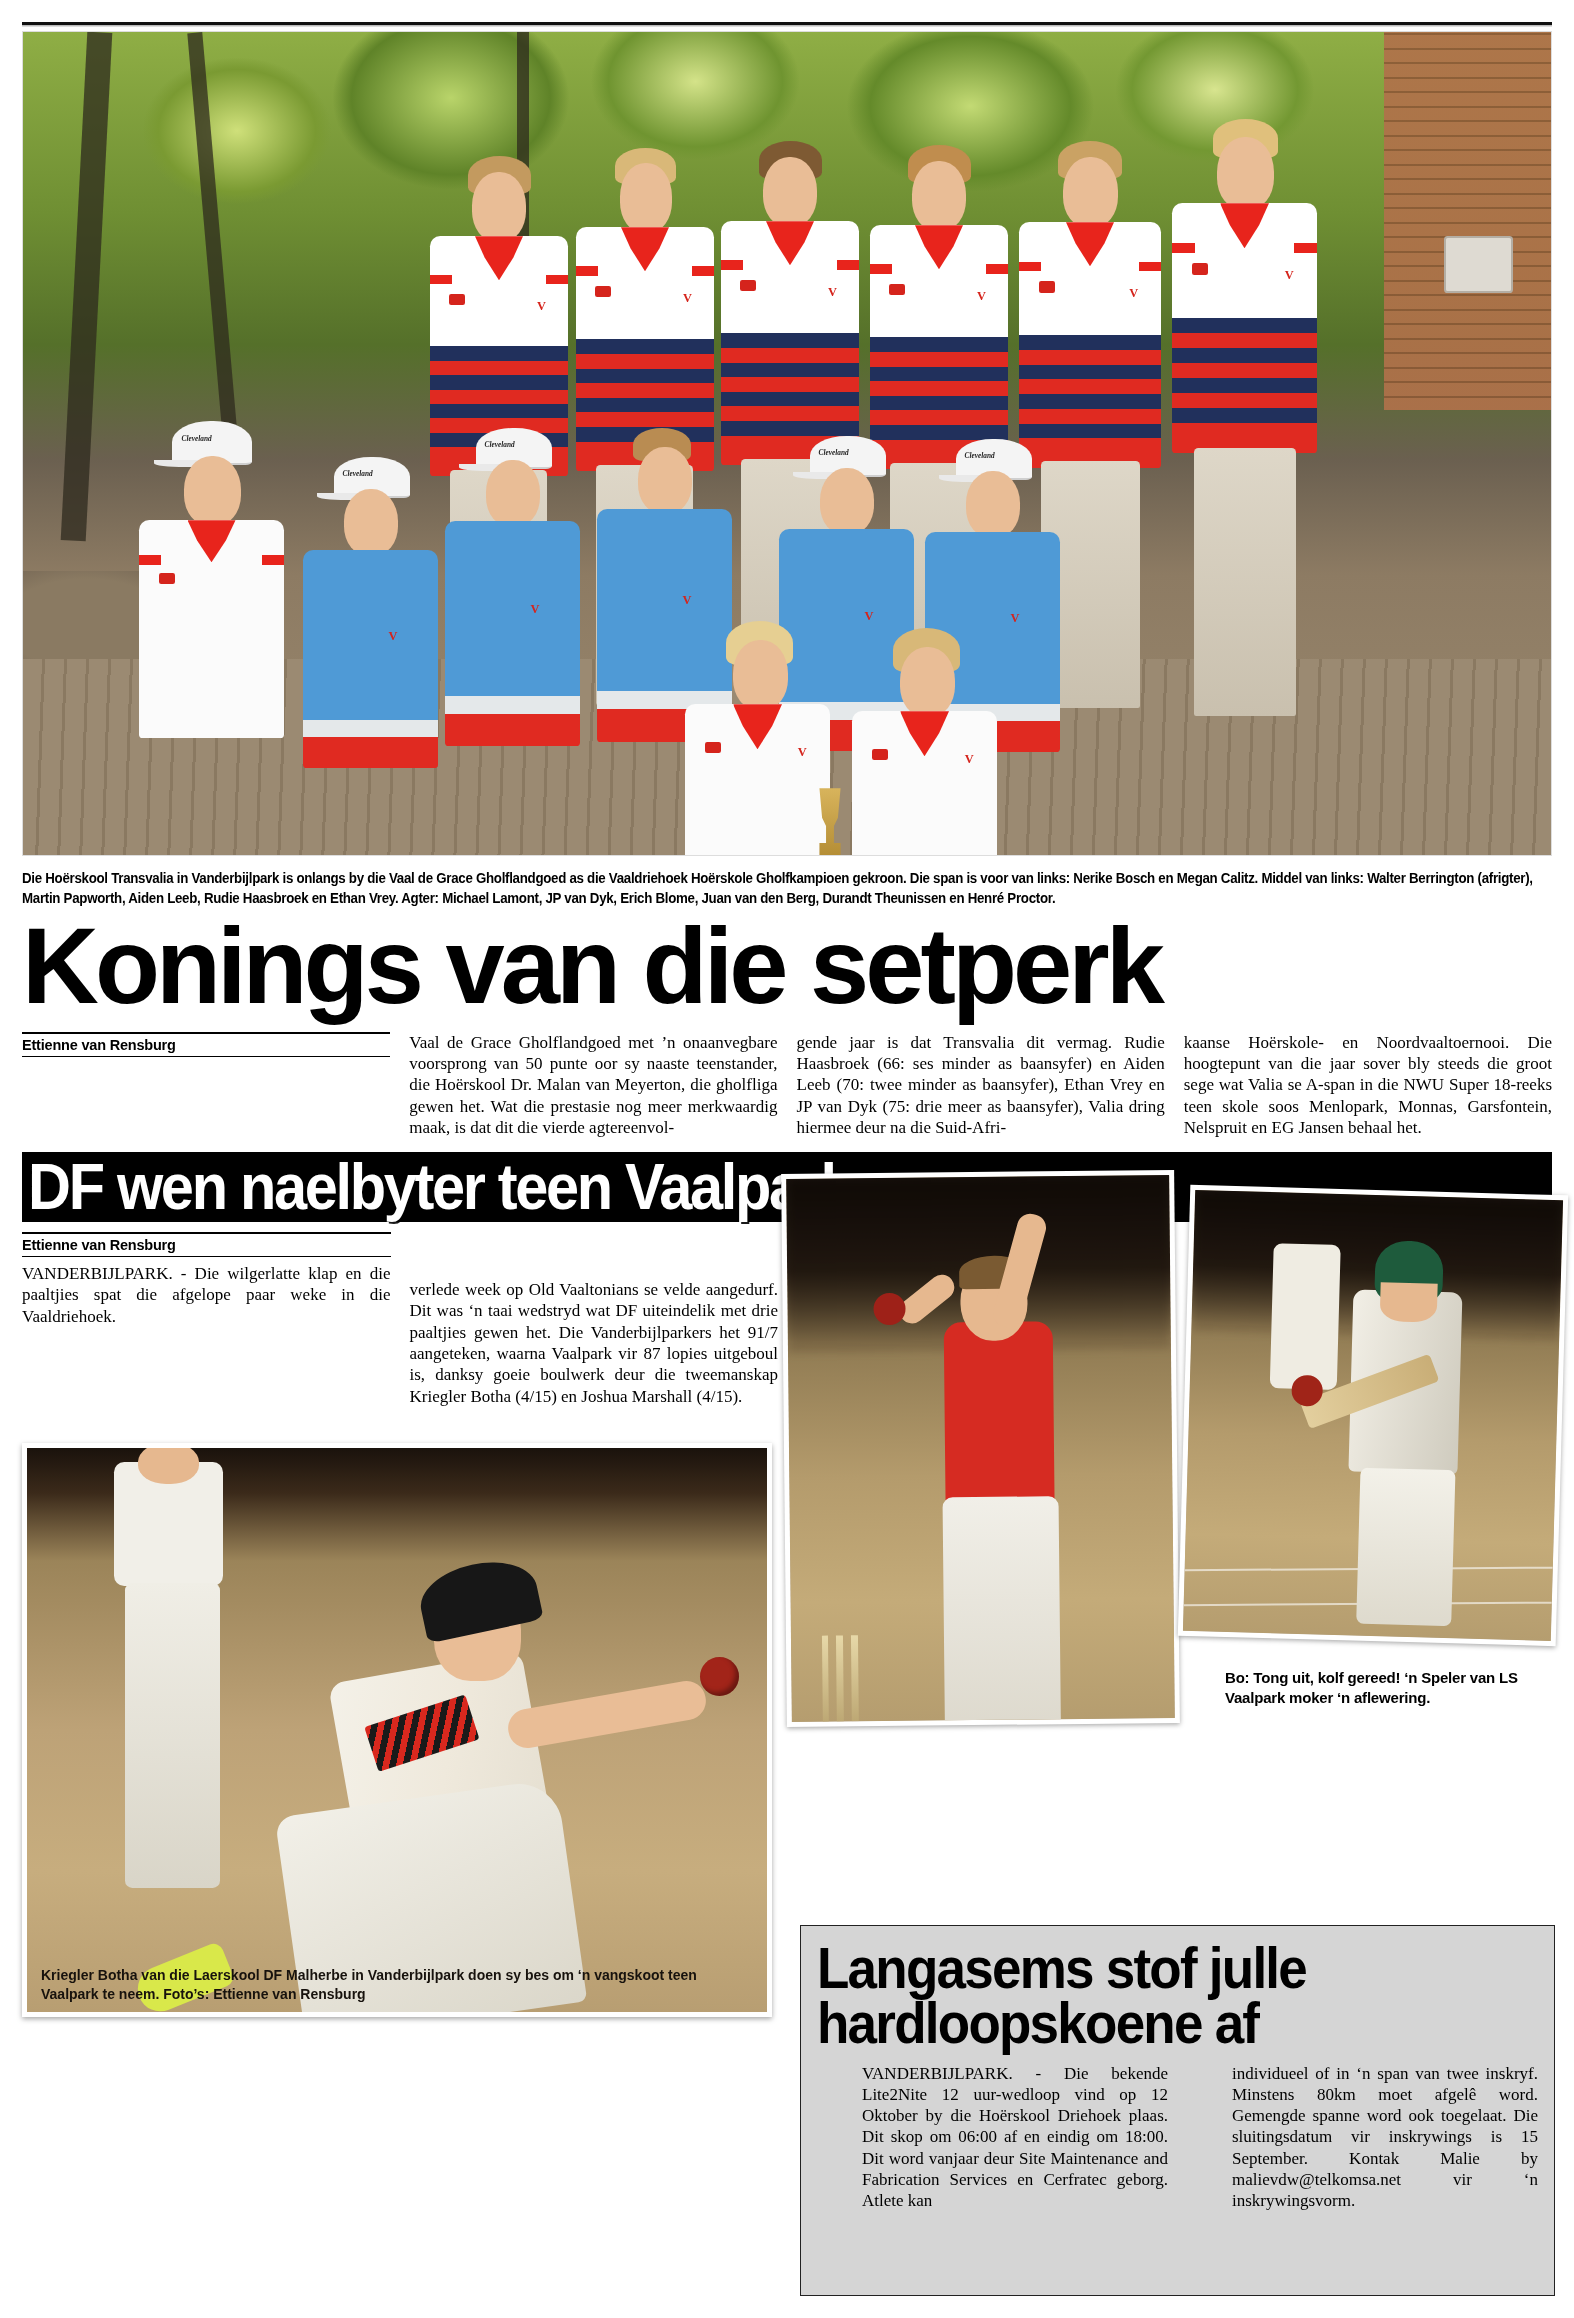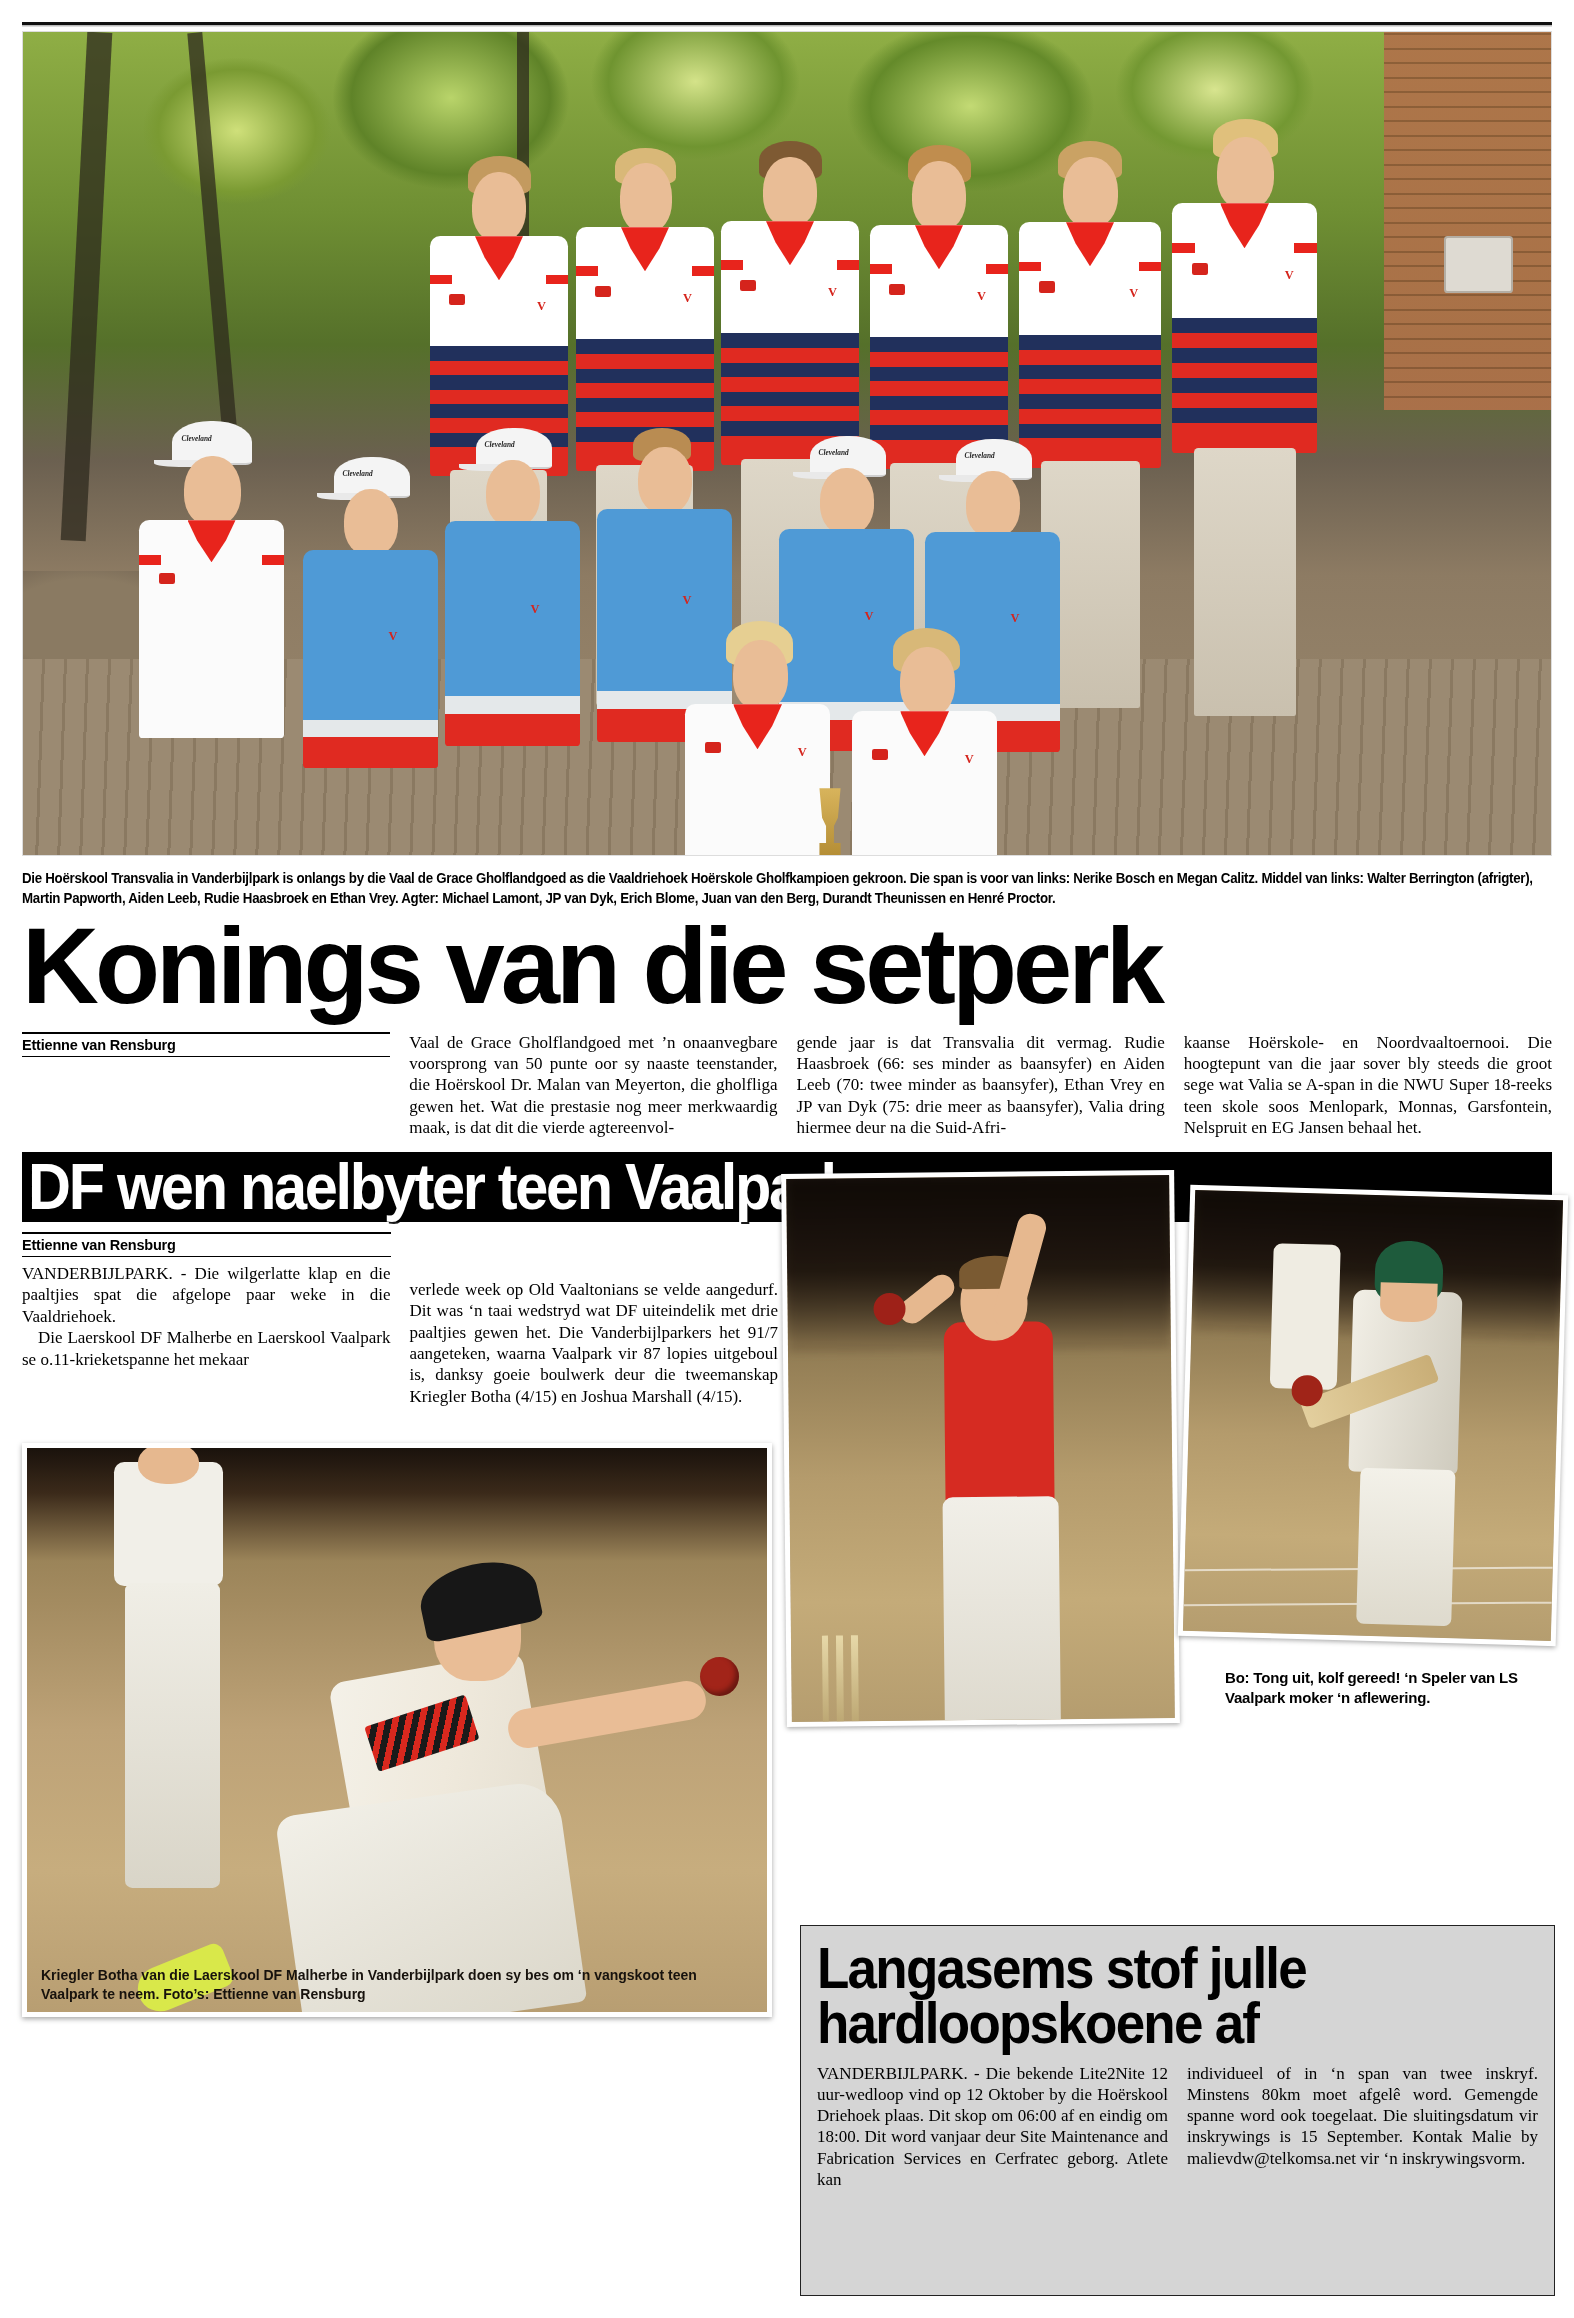--- a/index.html
+++ b/index.html
@@ -140,21 +140,21 @@
   .cr-lines { position:absolute; left:0; right:0; bottom:10%; height:2.2px; background:rgba(255,255,255,.6); transform:rotate(-2deg); }
   .stump { position:absolute; bottom:0; width:6.5px; background:linear-gradient(180deg,#e7d8a8,#bda874); }
 
   .capbox { font-size: 15px; font-weight: bold; line-height: 1.38; letter-spacing: -0.2px; }
   .capbox p + p { margin-top: 14.5px; }
 
   
   .graybox { background: #d5d5d5; border: 1.5px solid #222; padding: 14.5px 16px 13px 16px; }
   .gray-head { font-size: 57px; font-weight: bold; letter-spacing: -1.9px; line-height: .97; transform: scaleX(0.93); transform-origin: left top; white-space: nowrap; }
   .gray-cols { display: grid; grid-template-columns: 1fr 1fr; gap: 19px; margin-top: 11.6px; }
-  .gray-body { font-family: "Liberation Serif", serif; font-size: 17px; line-height: 1.25; text-align: justify; }
+  .gray-body { font-family: "Liberation Serif", serif; font-size: 17px; line-height: 1.25; text-align: justify; margin-left: 45px; }
 
   .onphoto-cap {
     position: absolute; left: 19px; bottom: 13px; right: 17.4px;
     font-size: 14px; font-weight: bold; line-height: 1.34; color: #17120d;
   }
 </style>
 </head>
 <body>
 
 <div class="page">
@@ -355,21 +355,20 @@
   <div style="position:relative; margin-top:10.2px; height:785px;">
 
     <div style="position:absolute; left:0; top:0; width:756px;">
       <div class="cols2" style="margin-top:0;">
         <div>
           <div class="byline-wrap">
             <div class="byline">Ettienne van Rensburg</div>
           </div>
           <div class="body">
             <p>VANDERBIJLPARK. - Die wilgerlatte klap en die paaltjies spat die afgelope paar weke in die Vaaldriehoek.</p>
-            <p>Die Laerskool DF Malherbe en Laerskool Vaalpark se o.11-krieketspanne het mekaar</p>
           </div>
         </div>
         <div style="padding-top:47px;">
           <div class="body">
               <p>verlede week op Old Vaaltonians se velde aangedurf.  Dit was ‘n taai wedstryd wat DF uiteindelik met drie paaltjies gewen het. Die Vanderbijlparkers het 91/7 aangeteken, waarna Vaalpark vir 87 lopies uitgeboul is, danksy goeie boulwerk deur die tweemanskap Kriegler Botha (4/15) en Joshua Marshall (4/15).</p>
             </div>
         </div>
       </div>
     </div>
 

